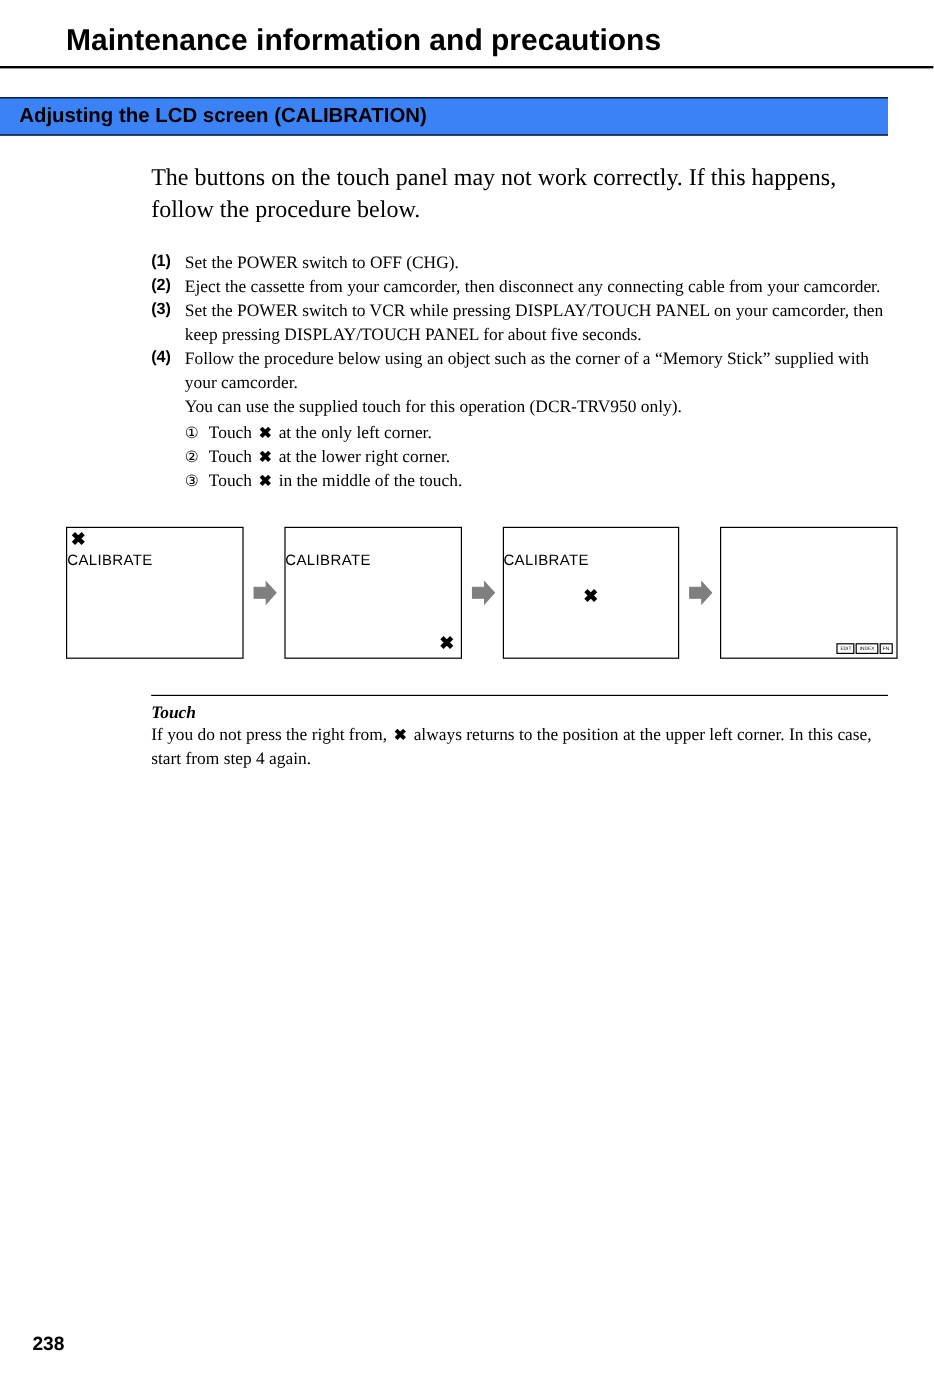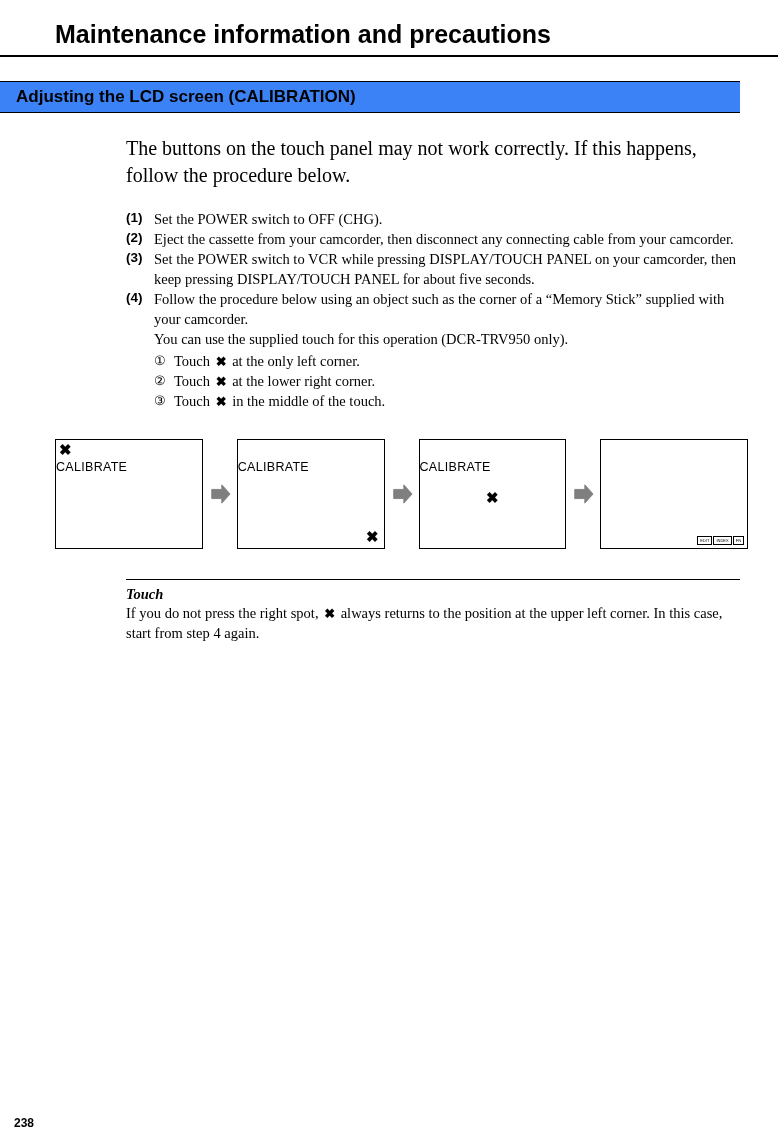--- a/index.html
+++ b/index.html
@@ -125,24 +125,24 @@
       font-size: 14.5px;
     }
     .note-body {
       font-size: 14.5px;
       line-height: 1.35;
       margin-top: 1px;
     }
     .page-num {
       position: absolute;
       bottom: 14px;
-      left: 14px;
-      font-family: Verdana, Arial, sans-serif;
-      font-weight: bold;
-      font-size: 12px;
+      left: 27px;
+      font-family: Verdana, Arial, sans-serif;
+      font-weight: bold;
+      font-size: 16px;
     }
   </style>
 </head>
 <body>
 
 <div class="header-title">
   <span>Maintenance information and precautions</span>
 </div>
 
 <div class="section-bar">
@@ -220,17 +220,17 @@
       <div class="sb">EDIT</div>
       <div class="sb">INDEX</div>
       <div class="sb">FN</div>
     </div>
   </div>
 </div>
 
 <div class="note-section">
   <div class="note-label">Touch</div>
   <div class="note-body">
-    <span>If you do not press the right spot, </span><span class="xmark">✖</span><span> always returns to the position at the upper left corner. In this case, start from step 4 again.</span>
+    <span>If you do not press the right from, </span><span class="xmark">✖</span><span> always returns to the position at the upper left corner. In this case, start from step 4 again.</span>
   </div>
 </div>
 
 <div class="page-num">238</div>
 
 </body></html>

